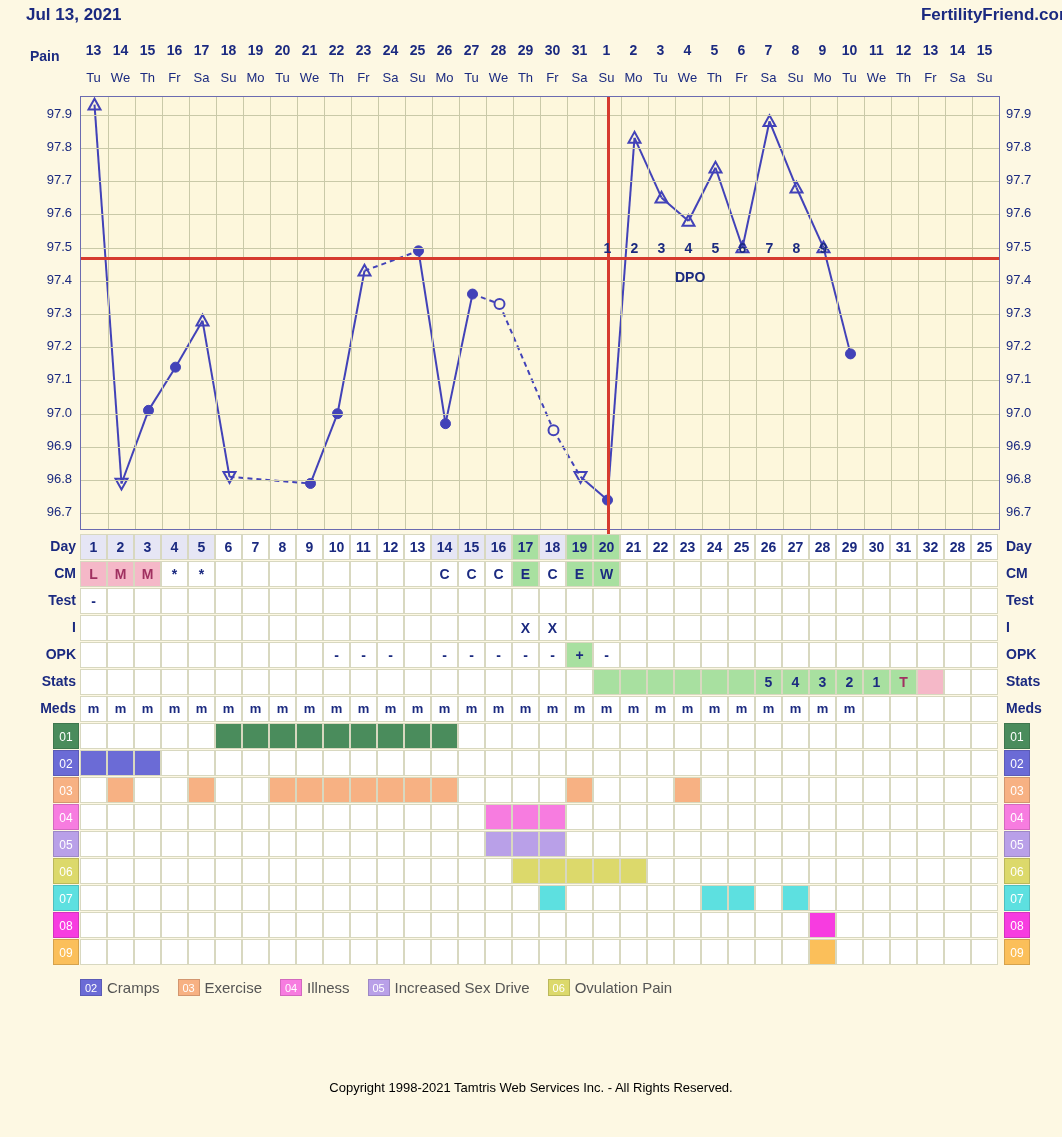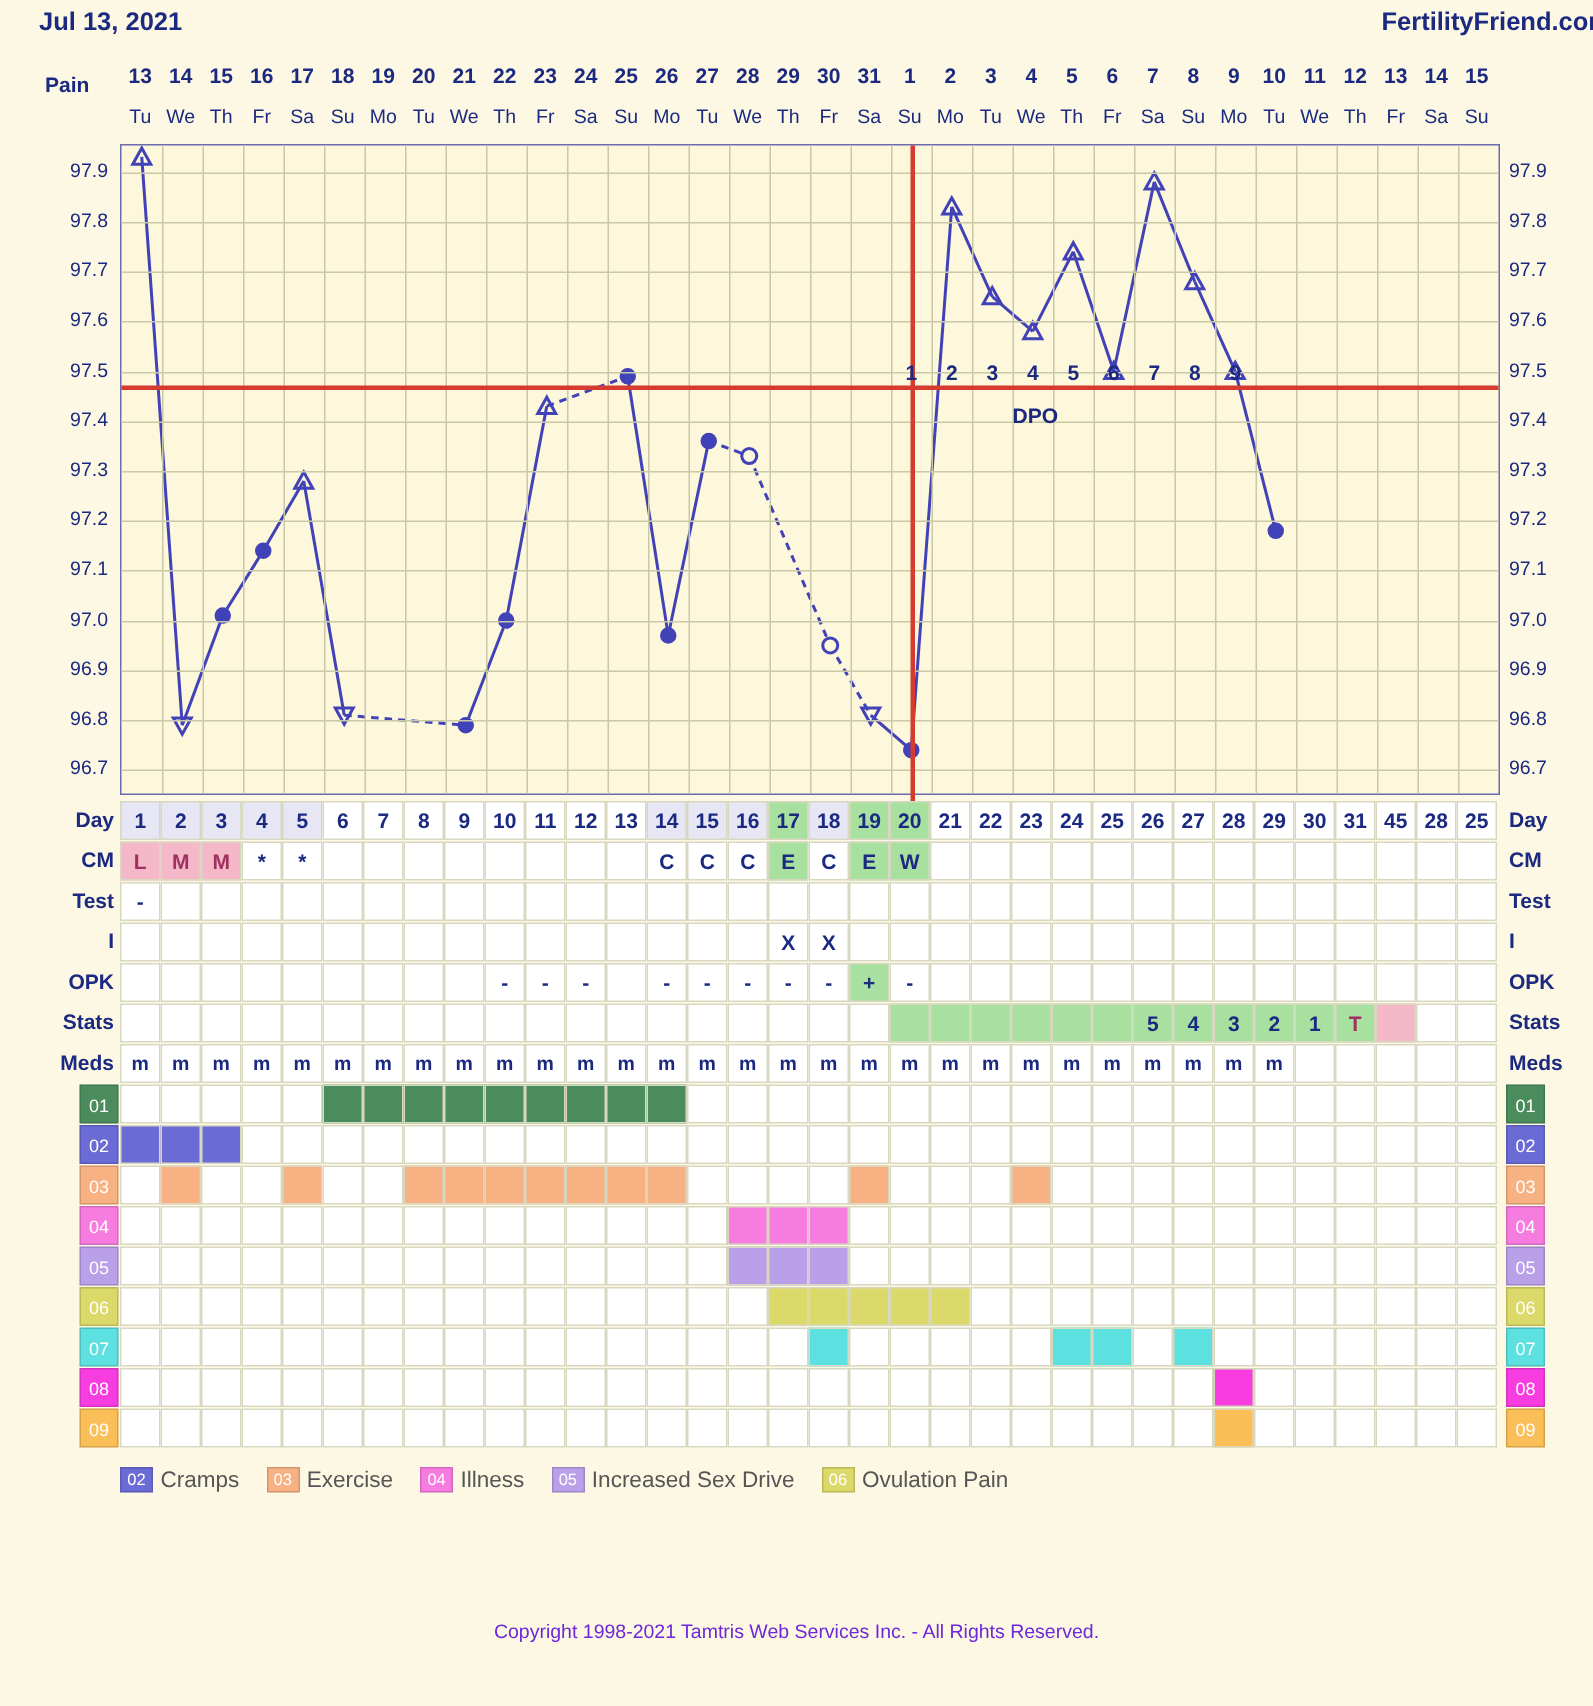--- a/index.html
+++ b/index.html
@@ -35,21 +35,21 @@
   #rows{position:absolute;left:80px;top:534px;}
   .rowlabel{position:absolute;width:76px;text-align:right;font-size:14px;font-weight:bold;color:#1b2a80;}
   .cell{position:absolute;width:27px;height:26px;box-sizing:border-box;border:1px solid #d8d8c0;font-size:14px;font-weight:bold;text-align:center;line-height:24px;color:#1b2a80;background:#fff;}
 
   .legend{position:absolute;left:80px;}
   .legend .chip{display:inline-block;width:22px;height:17px;font-size:11px;color:#fff;text-align:center;line-height:17px;vertical-align:middle;border:1px solid rgba(0,0,0,.15);box-sizing:border-box;}
   .legend .txt{display:inline-block;font-size:15px;color:#555;vertical-align:middle;margin-left:5px;margin-right:18px;}
 
   .footer{position:absolute;left:0;width:1062px;text-align:center;color:#9a9a9a;}
   .footer .u{font-size:15px;color:#b9b9b9;}
-  .footer .c{font-size:13px;color:#6d28d9;}
+  .footer .c{font-size:13px;color:#000000;}
   svg{display:block;}
 </style>
 </head>
 <body>
 
 <div class="hdr">
   <div class="date">Jul 13, 2021</div>
   <div class="brand">FertilityFriend.com</div>
 </div>
 
@@ -301,21 +301,21 @@
     <div class="cell" style="left: 567px; top: 0px;">22</div>
     <div class="cell" style="left: 594px; top: 0px;">23</div>
     <div class="cell" style="left: 621px; top: 0px;">24</div>
     <div class="cell" style="left: 648px; top: 0px;">25</div>
     <div class="cell" style="left: 675px; top: 0px;">26</div>
     <div class="cell" style="left: 702px; top: 0px;">27</div>
     <div class="cell" style="left: 729px; top: 0px;">28</div>
     <div class="cell" style="left: 756px; top: 0px;">29</div>
     <div class="cell" style="left: 783px; top: 0px;">30</div>
     <div class="cell" style="left: 810px; top: 0px;">31</div>
-    <div class="cell" style="left: 837px; top: 0px;">45</div>
+    <div class="cell" style="left: 837px; top: 0px;">32</div>
     <div class="cell" style="left: 864px; top: 0px;">28</div>
     <div class="cell" style="left: 891px; top: 0px;">25</div>
     <div class="rowlabel" style="left: -80px; top: 31px;">CM</div>
     <div class="rowlabel" style="left: 926px; top: 31px; text-align: left; width: 60px;">CM</div>
     <div class="cell" style="left: 0px; top: 27px; background: rgb(245, 184, 200); color: rgb(160, 48, 96);">L</div>
     <div class="cell" style="left: 27px; top: 27px; background: rgb(245, 184, 200); color: rgb(160, 48, 96);">M</div>
     <div class="cell" style="left: 54px; top: 27px; background: rgb(245, 184, 200); color: rgb(160, 48, 96);">M</div>
     <div class="cell" style="left: 81px; top: 27px; background: rgb(255, 255, 255);">*</div>
     <div class="cell" style="left: 108px; top: 27px; background: rgb(255, 255, 255);">*</div>
     <div class="cell" style="left: 135px; top: 27px;"></div>

